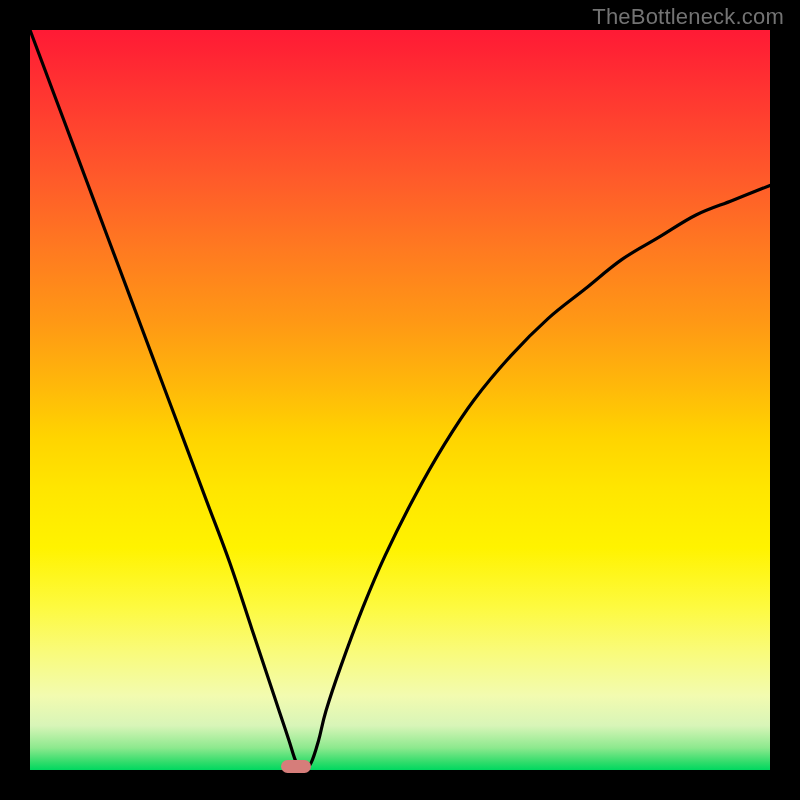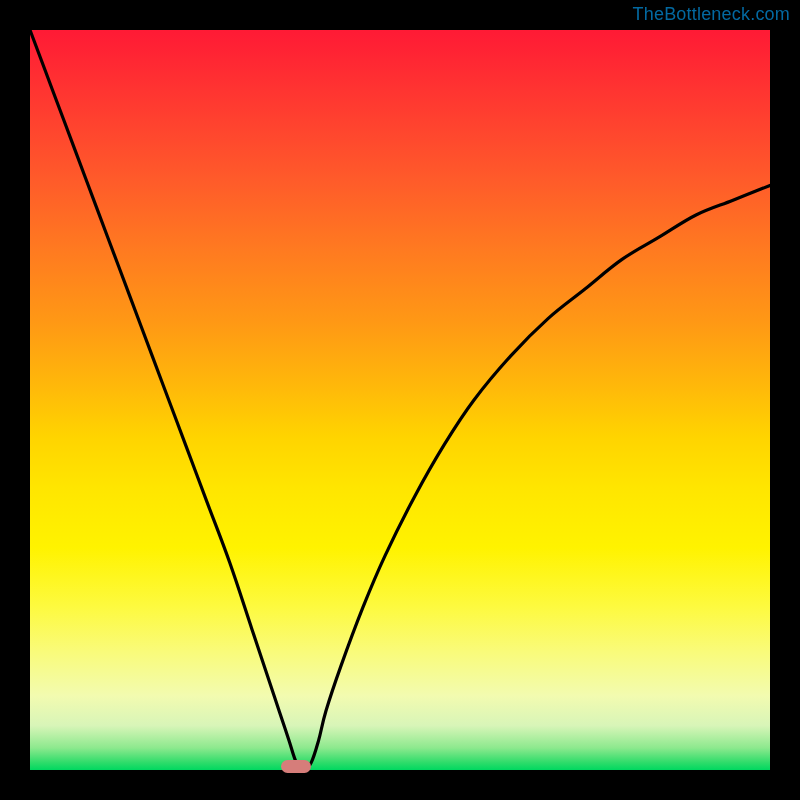--- a/index.html
+++ b/index.html
@@ -38,23 +38,23 @@
       #f2fbb0 90%,
       #d8f5b8 94%,
       #8de98e 97%,
       #2edc6a 99%,
       #00d860 100%
     );
   }
   .watermark {
     position: absolute;
     top: 4px;
-    right: 10px;
-    color: #0369a1;
-    font-size: 18px;
+    right: 16px;
+    color: #737373;
+    font-size: 22px;
     font-weight: 400;
     letter-spacing: 0.2px;
   }
   svg.curve {
     position: absolute;
     left: 0;
     top: 0;
     width: 740px;
     height: 740px;
     overflow: visible;

